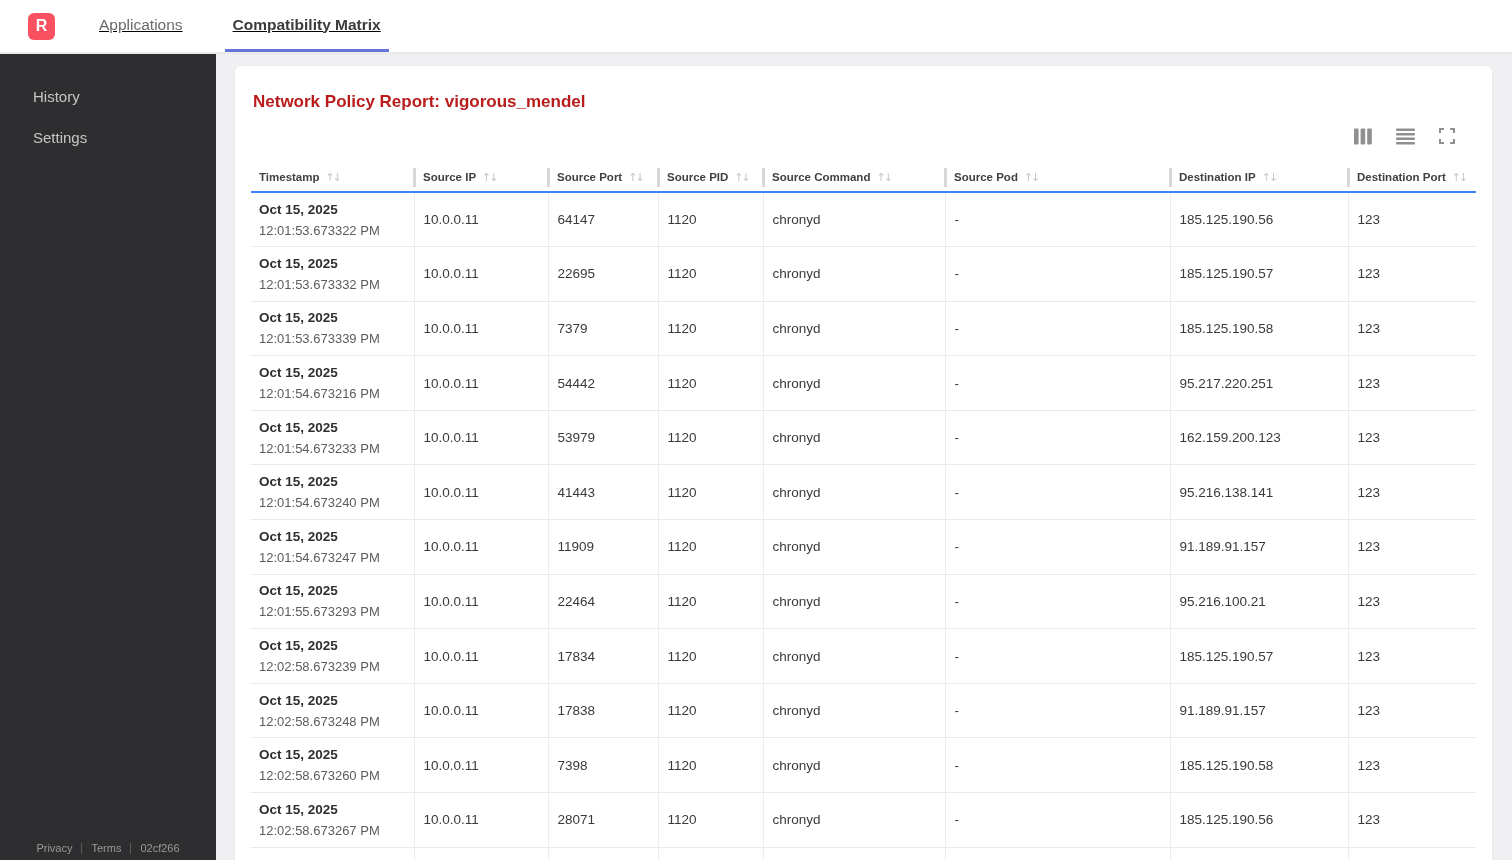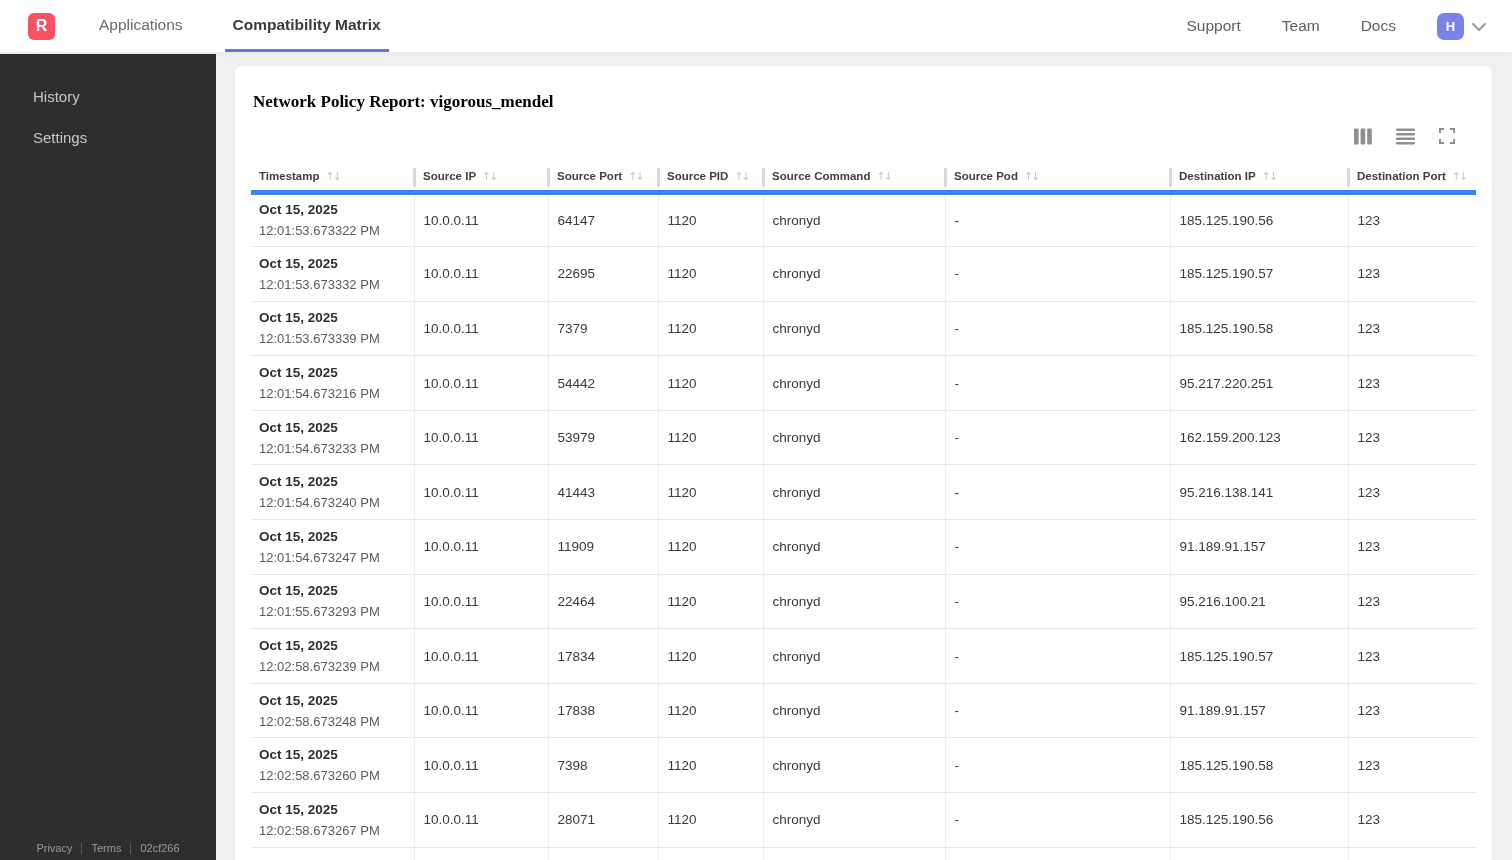--- a/index.html
+++ b/index.html
@@ -6,21 +6,21 @@
   html,body { width:1512px; height:860px; overflow:hidden;
     font-family:"Liberation Sans","DejaVu Sans",sans-serif; background:#f0f0f3; }
 
   
   .topnav { position:fixed; top:0; left:0; width:1512px; height:53px; background:#fff;
     display:flex; align-items:stretch; border-bottom:1px solid #ececec;
     box-shadow:0 1px 2px rgba(0,0,0,.04); z-index:10; }
   .logo { width:27px; height:27px; border-radius:6px; background:#f9515f; color:#fff;
     font-weight:bold; font-size:16px; display:flex; align-items:center; justify-content:center;
     align-self:center; margin:0 36px 0 28px; cursor:pointer; }
-  .nav-tabs { display:flex; align-items:stretch; gap:34px; }
+  .nav-tabs { display:flex; align-items:stretch; gap:34px;text-decoration:underline; }
   .nav-tab { display:flex; align-items:center; padding:0 8px; font-size:15.5px; color:#6a6a6a;
     border-bottom:3px solid transparent; cursor:pointer; }
   .nav-tab.active { color:#3b3b3b; font-weight:bold; border-bottom-color:#6674dc; }
   .topnav-right { margin-left:auto; display:flex; align-items:center; gap:41px; padding-right:26px; }
   .topnav-link { font-size:15.5px; color:#5f5f5f; cursor:pointer; }
   .avatar-wrap { display:flex; align-items:center; gap:8px; cursor:pointer; }
   .avatar { width:27px; height:27px; border-radius:7px; background:#7b82e8; color:#fff;
     font-size:13px; font-weight:bold; display:flex; align-items:center; justify-content:center; }
 
   
@@ -32,62 +32,49 @@
   .side-footer { position:absolute; bottom:6px; left:0; width:100%; display:flex;
     align-items:flex-end; justify-content:center; gap:9px; font-size:11px; color:#9a9a9a; }
   .side-footer .sep { width:1px; height:11px; background:#5a5a5a; }
   .side-footer span { cursor:default; }
   .side-footer .lnk { cursor:pointer; }
 
   
   .main { position:fixed; top:54px; left:216px; right:0; bottom:0; background:#f0f0f3; }
   .card { margin:12px 20px 0 19px; background:#fff; border-radius:6px;
     box-shadow:0 1px 3px rgba(0,0,0,.06); min-height:900px; padding:0 0 0 16px; }
-  .card-title { padding-top:26px; padding-left:2px; font-size:17px; font-weight:bold; color:#000000;font-family:Liberation Serif, serif; }
+  .card-title { padding-top:26px; padding-left:2px; font-size:17px; font-weight:bold; color:#b91c1c; }
   .toolbar { display:flex; justify-content:flex-end; gap:20px; margin-top:16px; padding-right:34px; height:20px; }
   .tool-btn { width:22px; height:20px; display:flex; align-items:center; justify-content:center; cursor:pointer; }
 
   
   table { border-collapse:collapse; table-layout:fixed; width:1225px; margin-top:16px; }
   th { text-align:left; font-size:11.5px; font-weight:bold; color:#414141; height:28px;
     position:relative; padding-left:9px; white-space:nowrap; cursor:pointer; }
   th:first-child { padding-left:8px; }
   th::before { content:""; position:absolute; left:-1px; top:4px; width:3px; height:19px; background:#d8d8d8; }
   th:first-child::before { display:none; }
   .sort-ic { font-family:"DejaVu Sans",sans-serif; font-size:11px; color:#c6c6c6;
     letter-spacing:-2px; margin-left:6px; font-weight:normal; }
-  thead tr { border-bottom:5px solid #3b82f6; }
+  thead tr { border-bottom:2px solid #3b82f6; }
   tbody tr { border-bottom:1px solid #e9e9e9; }
   td { height:54.6px; font-size:13.5px; color:#3a3a3a; padding-left:9px; vertical-align:middle;
     border-left:1px solid #ededed; }
   td:first-child { border-left:none; padding-left:8px; }
   .ts-date { font-weight:bold; color:#2e2e2e; font-size:13.5px; line-height:17px; }
   .ts-time { color:#5c5c5c; font-size:13px; line-height:17px; margin-top:4px; }
 </style>
 </head>
 <body>
 
 <div class="topnav">
   <div class="logo">R</div>
   <div class="nav-tabs">
     <div class="nav-tab">Applications</div>
     <div class="nav-tab active">Compatibility Matrix</div>
-  </div>
-  <div class="topnav-right">
-    <span class="topnav-link">Support</span>
-    <span class="topnav-link">Team</span>
-    <span class="topnav-link">Docs</span>
-    <span class="avatar-wrap">
-      <span class="avatar">H</span>
-      <span>
-        <svg width="14" height="8" viewBox="0 0 14 8" fill="none" stroke="#9b9b9b" stroke-width="2" stroke-linecap="round">
-            <path d="M1 1 L7 7 L13 1"></path>
-          </svg>
-      </span>
-    </span>
   </div>
 </div>
 
 <div class="sidebar">
   <div class="side-list">
     <div class="side-item">History</div>
     <div class="side-item">Settings</div>
   </div>
   <div class="side-footer">
     <span class="lnk">Privacy</span>

